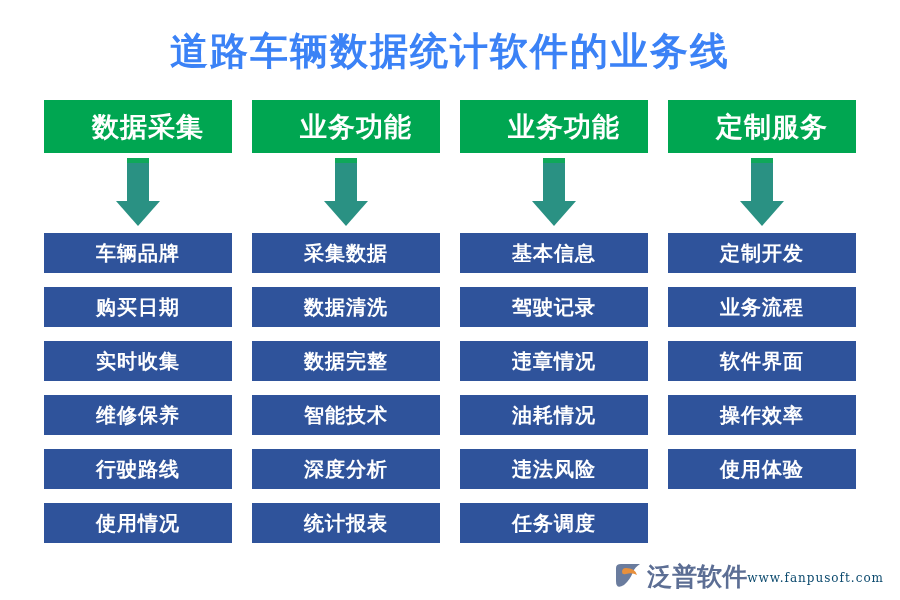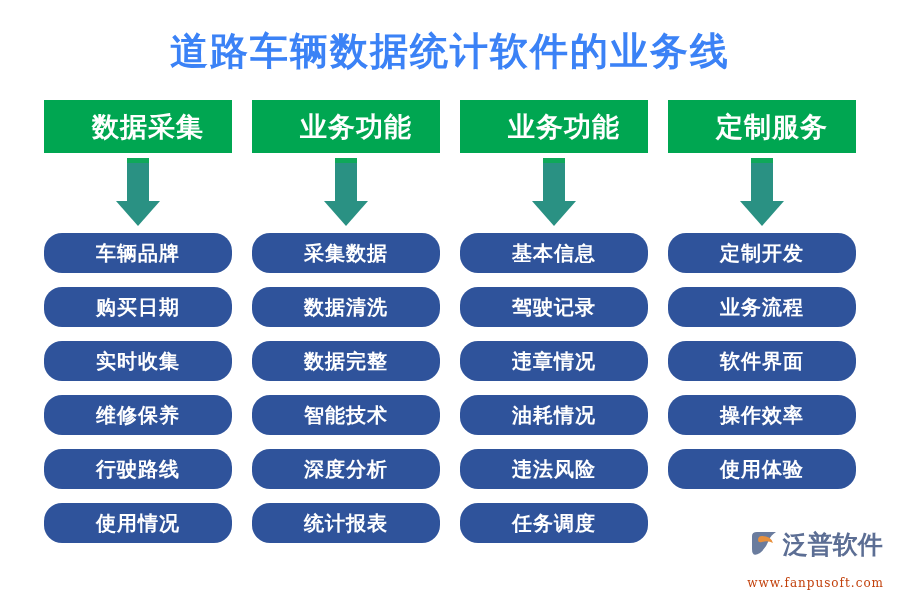--- a/index.html
+++ b/index.html
@@ -123,33 +123,31 @@
     background: #2F539B;
     color: #ffffff;
     display: flex;
     align-items: center;
     justify-content: center;
     font-size: 20px;
     font-weight: bold;
     letter-spacing: 1px;
     font-family: "DejaVu Serif", "Liberation Serif", serif;
     box-sizing: border-box;
-    border-radius: 18px;
   }
   .item-box:last-child { margin-bottom: 12px; }
 
   
   .logo {
     position: absolute;
     right: 16px;
     bottom: 10px;
     display: flex;
-    flex-direction: column;
-    align-items: center;
-    gap: 16px;
+    flex-direction: row;
+    align-items: center;
   }
   .logo-top {
     display: flex;
     flex-direction: row;
     align-items: center;
   }
   .logo-mark {
     width: 30px;
     height: 27px;
     margin-right: 4px;
@@ -158,21 +156,21 @@
   .logo-name {
     font-size: 25px;
     font-weight: bold;
     color: #5C6E94;
     letter-spacing: 0px;
     font-family: "DejaVu Sans", "Liberation Sans", sans-serif;
     line-height: 1;
   }
   .logo-url {
     font-size: 12px;
-    color: #c2410c;
+    color: #0c4a6e;
     letter-spacing: 1px;
     margin-top: 2px;
     font-family: "DejaVu Serif", "Liberation Serif", serif;
   }
 </style>
 </head>
 <body>
 
 <div id="page">
 

